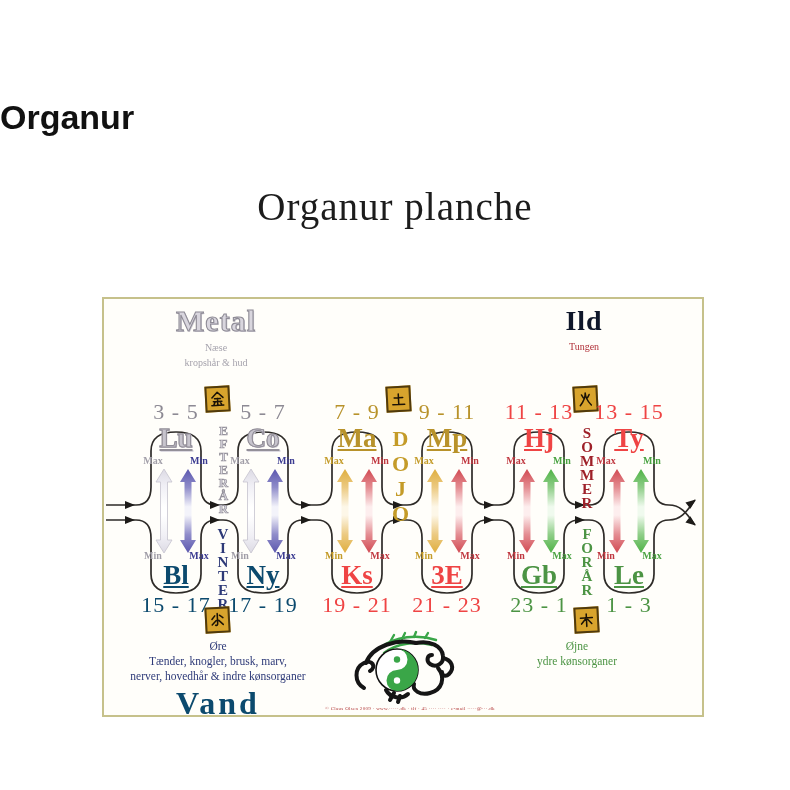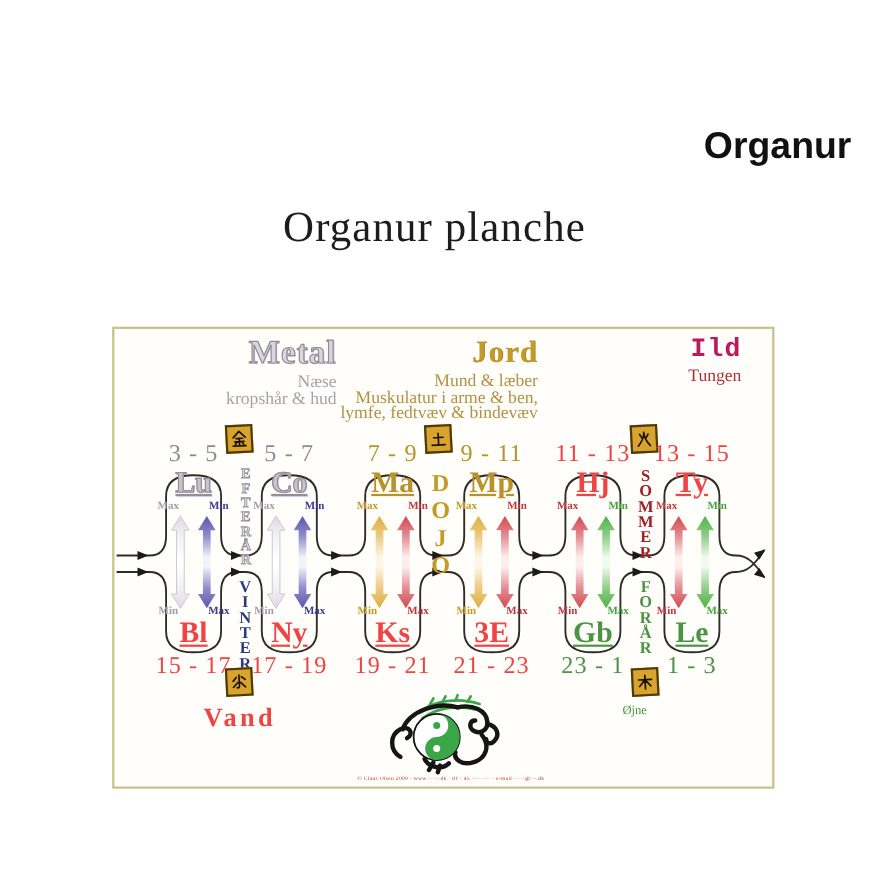--- a/index.html
+++ b/index.html
@@ -1,34 +1,34 @@
 <!DOCTYPE html>
 <html><head>
 <meta charset="utf-8">
 <style>
   html,body{margin:0;padding:0;}
   body{width:790px;height:790px;background:#ffffff;position:relative;overflow:hidden;
        font-family:"Liberation Serif",serif;}
-  .page-title{position:absolute;top:98px;left:0;right:0;margin:16px;text-align:right;
+  .page-title{position:absolute;top:98px;left:0;right:0;margin:0;text-align:left;
        font:700 34px "Liberation Sans",sans-serif;color:#111;}
   .page-heading{position:absolute;top:184px;left:0;right:0;margin:0;text-align:center;
        font:400 39px "Liberation Serif",serif;color:#1c1c1c;letter-spacing:1px;}
   .plate{position:absolute;left:102px;top:297px;width:598px;height:416px;
        background:#fffefa;border:2px solid #c6c18b;box-sizing:content-box;}
   .plate *{box-sizing:border-box;}
   .abs{position:absolute;}
   .svg-layer{position:absolute;left:0;top:0;width:598px;height:416px;}
 
   
-  .el-head{position:absolute;text-align:right;}
+  .el-head{position:absolute;text-align:center;}
   .el-title{font-weight:bold;letter-spacing:1px;}
   .metal-title{font-size:30px;color:#d9d6de;-webkit-text-stroke:1.1px #8f8c96;text-shadow:1px 1px 0 #cfccd5;}
   .jord-title{font-size:28px;color:#c49b28;text-shadow:0.5px 0.5px 0 #8a6a12;}
-  .ild-title{font-size:24px;color:#be185d;font-family:Liberation Mono, monospace;}
-  .el-desc{margin-top:3px;font-size:16px;line-height:14.5px;}
+  .ild-title{font-size:28px;color:#0f172a;}
+  .el-desc{margin-top:3px;font-size:10px;line-height:14.5px;}
   .metal-desc{color:#a5a2ac;}
   .jord-desc{color:#b09245;}
   .ild-desc{color:#b03038;}
 
   
   .col{position:absolute;top:100px;width:70px;height:230px;text-align:center;}
   .row{position:absolute;left:0;right:0;white-space:nowrap;}
   .hours{font-size:22px;letter-spacing:1px;}
   .hours-top{top:0;}
   .organ{font-size:27px;font-weight:bold;text-decoration:underline;}
@@ -37,21 +37,21 @@
   .mm-top{top:56px;}
   .mm-bottom{top:151px;}
   .mm{width:24px;font-size:10px;font-weight:bold;}
   .organ-bottom{top:161px;}
   .hours-bottom{top:193px;}
 
   .t-metal{color:#8d8a94;}
   .o-metal{color:#c7c4cd;-webkit-text-stroke:1px #938f99;text-shadow:1px 1px 0 #dddae2;}
   .t-jord{color:#b8922a;}
   .t-ild{color:#ef4444;}
-  .t-vand{color:#ef4444;}
+  .t-vand{color:#0c4a6e;}
   .t-trae{color:#4c9444;}
   .mm-gray{color:#a19ea8;}
   .mm-blue{color:#3c3c92;}
   .mm-gold{color:#c49b28;}
   .mm-red{color:#c03840;}
   .mm-green{color:#4aa342;}
 
   
   .season{position:absolute;writing-mode:vertical-rl;text-orientation:upright;
           font-weight:bold;letter-spacing:-2px;}
@@ -64,21 +64,21 @@
   
   .zi{position:absolute;width:25px;height:26px;background:#d8a42d;border:2px solid #503a0c;
       display:flex;align-items:center;justify-content:center;transform:rotate(-3deg);}
   .zi svg{display:block;}
 
   
   .bottom-block{position:absolute;top:340px;text-align:center;}
   .bottom-desc{font-size:11.5px;line-height:15px;}
   .vand-desc{color:#2e3a78;}
   .trae-desc{color:#4c9444;text-align:center;}
-  .bottom-title{font-size:24px;font-weight:bold;letter-spacing:3px;margin-top:1px;}
+  .bottom-title{font-size:32px;font-weight:bold;letter-spacing:3px;margin-top:1px;}
 
   .copyright{position:absolute;left:193px;top:407px;width:226px;text-align:center;
       font-size:5px;color:#b23a3a;white-space:nowrap;overflow:hidden;letter-spacing:0.3px;}
 </style>
 </head>
 <body>
 
 <h1 class="page-title">Organur</h1>
 <h2 class="page-heading">Organur planche</h2>
 
@@ -181,28 +181,20 @@
     </g>
   </svg>
 
   <div class="el-head" style="left:22px;width:180px;top:5px;">
     <div class="el-title metal-title">Metal</div>
     <div class="el-desc metal-desc">
       <div>Næse</div>
       <div>kropshår &amp; hud</div>
     </div>
   </div>
-  <div class="el-head" style="left:205px;width:180px;top:6px;">
-    <div class="el-title jord-title">Jord</div>
-    <div class="el-desc jord-desc">
-      <div>Mund &amp; læber</div>
-      <div>Muskulatur i arme &amp; ben,</div>
-      <div>lymfe, fedtvæv &amp; bindevæv</div>
-    </div>
-  </div>
   <div class="el-head" style="left:390px;width:180px;top:6px;">
     <div class="el-title ild-title">Ild</div>
     <div class="el-desc ild-desc">
       <div>Tungen</div>
     </div>
   </div>
 
   <div class="season season-efteraar">EFTERÅR</div>
   <div class="season season-vinter">VINTER</div>
   <div class="season season-dojo">DOJO</div>
@@ -314,25 +306,31 @@
       </div>
     <div class="mmrow mm-bottom">
         <span class="mm mm-red">Min</span>
         <span class="mm mm-green">Max</span>
       </div>
     <div class="row organ organ-bottom t-trae">Le</div>
     <div class="row hours hours-bottom t-trae">1 - 3</div>
   </div>
 
   <div class="bottom-block" style="left:8px;width:212px;">
+    <div class="bottom-desc vand-desc">
+      <div>Øre</div>
+      <div>Tænder, knogler, brusk, marv,</div>
+      <div>nerver, hovedhår &amp; indre kønsorganer</div>
+    </div>
     <div class="bottom-title t-vand">Vand</div>
   </div>
   <div class="bottom-block" style="left:370px;width:206px;">
     <div class="bottom-desc trae-desc">
       <div>Øjne</div>
+      <div>ydre kønsorganer</div>
     </div>
   </div>
 
   <svg class="abs" style="left:246px;top:331px;" width="122" height="76" viewBox="0 0 122 76">
     <g fill="none" stroke="#3aa648" stroke-width="2.4" stroke-linecap="round">
       <path d="M30 18 C45 6 68 4 86 10"></path>
       <path d="M34 23 C47 13 66 11 82 15"></path>
       <path d="M40 12 L44 5 M52 9 L55 3 M64 7 L66 2 M75 8 L78 3"></path>
     </g>
     <g fill="none" stroke="#151515" stroke-width="4" stroke-linecap="round">

